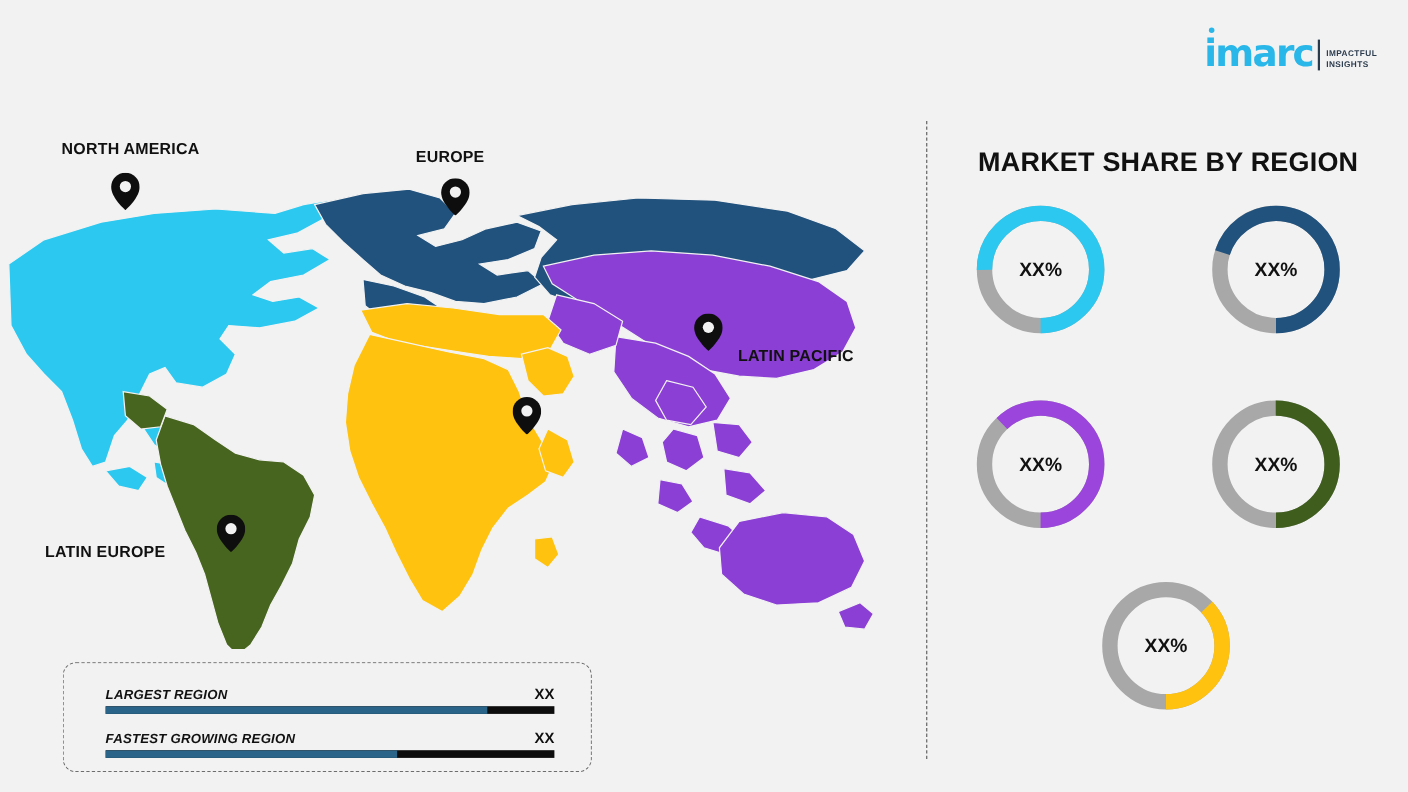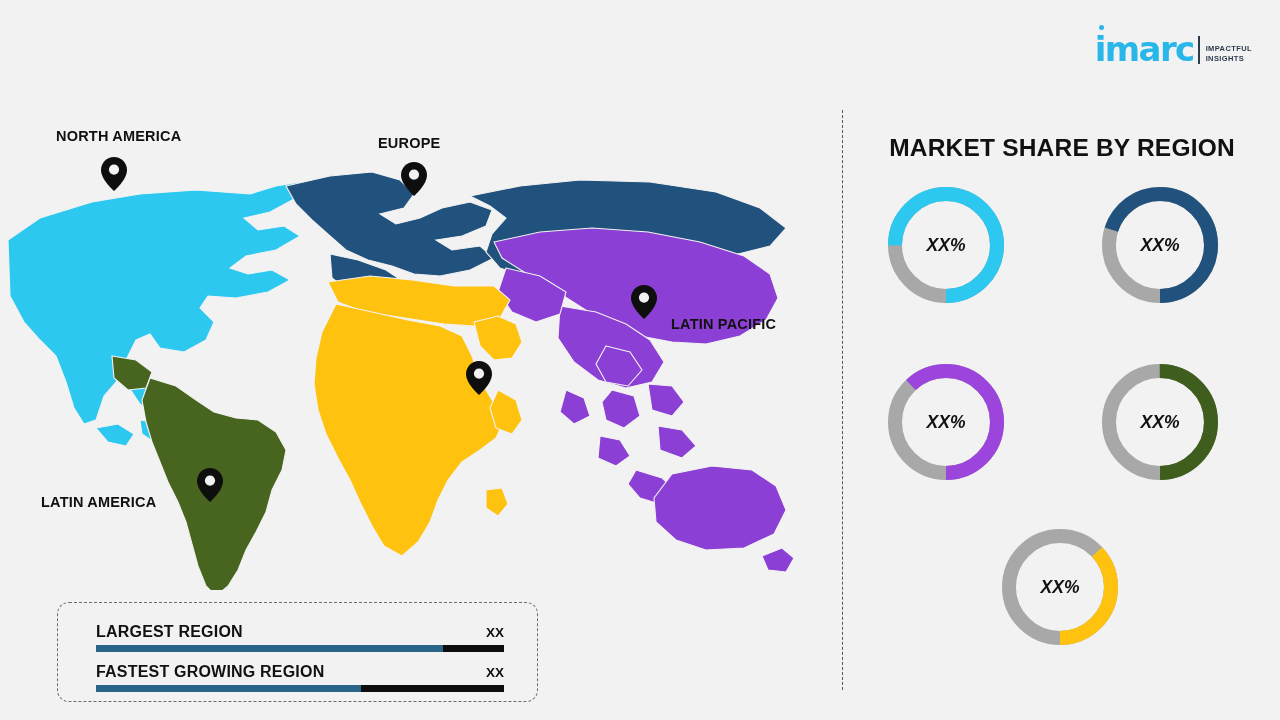--- a/index.html
+++ b/index.html
@@ -47,32 +47,32 @@
 
   
   .rlabel { position: absolute; font-size: 14.5px; font-weight: bold; color: #111;
             letter-spacing: .2px; line-height: 21px; white-space: pre-line; }
   .pin { position: absolute; width: 26px; height: 34px; }
 
   
   .panel-title { position: absolute; left: 860px; top: 134px; width: 404px;
                  text-align: center; font-size: 24.5px; font-weight: bold; color: #111;
                  letter-spacing: .2px; }
-  .donut { position: absolute; width: 124px; height: 124px; font-style: italic; }
+  .donut { position: absolute; width: 124px; height: 124px; }
   .donut svg { width: 124px; height: 124px; display: block; transform: rotate(-90deg); }
   .donut .cap { position: absolute; left: 0; top: 0; width: 124px; height: 124px;
                 display: flex; align-items: center; justify-content: center;
                 font-size: 17.5px; font-weight: bold; color: #111; }
 
   
   .legend { position: absolute; left: 57px; top: 602px; width: 481px; height: 100px;
             border: 1.4px dashed #6d6d6d; border-radius: 12px; background: #f2f2f2; }
   .legend-row { position: absolute; left: 38px; width: 408px; }
   .legend-row .cap { display: flex; justify-content: space-between; align-items: baseline; }
-  .legend-row .name { font-size: 16px; font-weight: bold; color: #111; letter-spacing: .2px; }
+  .legend-row .name { font-size: 12px; font-weight: bold; color: #111; letter-spacing: .2px; font-style: italic; }
   .legend-row .val  { font-size: 13.5px; font-weight: bold; color: #111; }
   .bar { position: relative; height: 7px; margin-top: 4px; background: #0d0d0d;
          width: 100%; overflow: hidden; }
   .bar > i { position: absolute; left: 0; top: 0; height: 100%; display: block;
              background: #2b6489; }
 </style>
 </head>
 <body>
 
 <div id="root">
@@ -172,21 +172,21 @@
       </svg>
   </div>
 
   <div class="pin" style="left:466px; top:361px;">
     <svg viewBox="0 0 26 34">
         <path d="M13 0C5.8 0 0 5.8 0 13c0 9.8 13 21 13 21s13-11.2 13-21C26 5.8 20.2 0 13 0z" fill="#0e0e0e"></path>
         <circle cx="13" cy="12.6" r="5.1" fill="#f2f2f2"></circle>
       </svg>
   </div>
 
-  <div class="rlabel" style="left:41px; top:492px;">LATIN AMERICA</div>
+  <div class="rlabel" style="left:41px; top:492px;">LATIN EUROPE</div>
   <div class="pin" style="left:197px; top:468px;">
     <svg viewBox="0 0 26 34">
         <path d="M13 0C5.8 0 0 5.8 0 13c0 9.8 13 21 13 21s13-11.2 13-21C26 5.8 20.2 0 13 0z" fill="#0e0e0e"></path>
         <circle cx="13" cy="12.6" r="5.1" fill="#f2f2f2"></circle>
       </svg>
   </div>
 
   <div class="panel-title">MARKET SHARE BY REGION</div>
 
   <div class="donut" style="left:884px; top:183px;">

